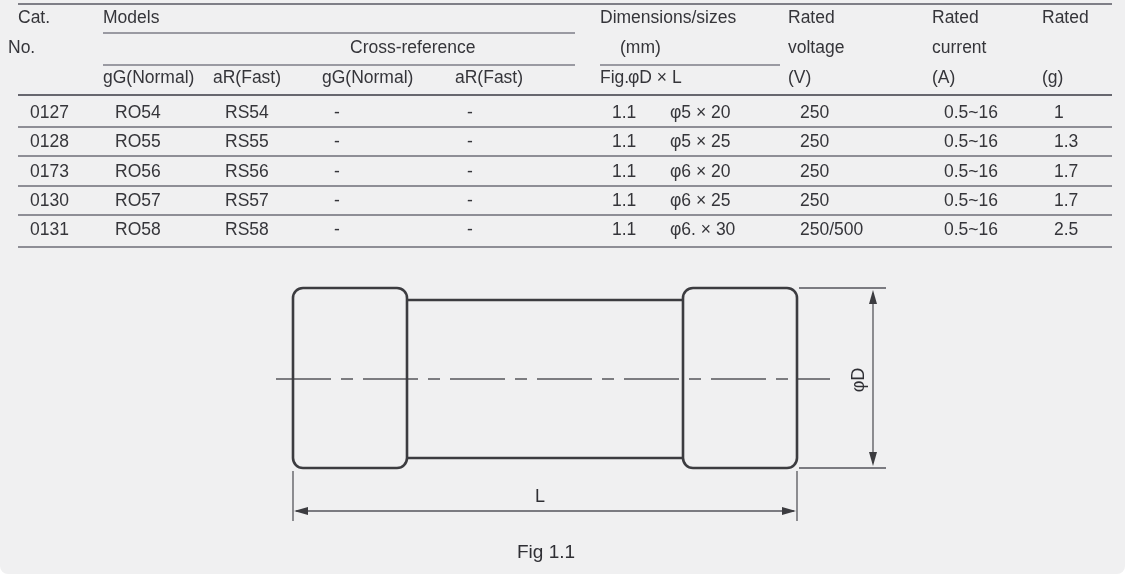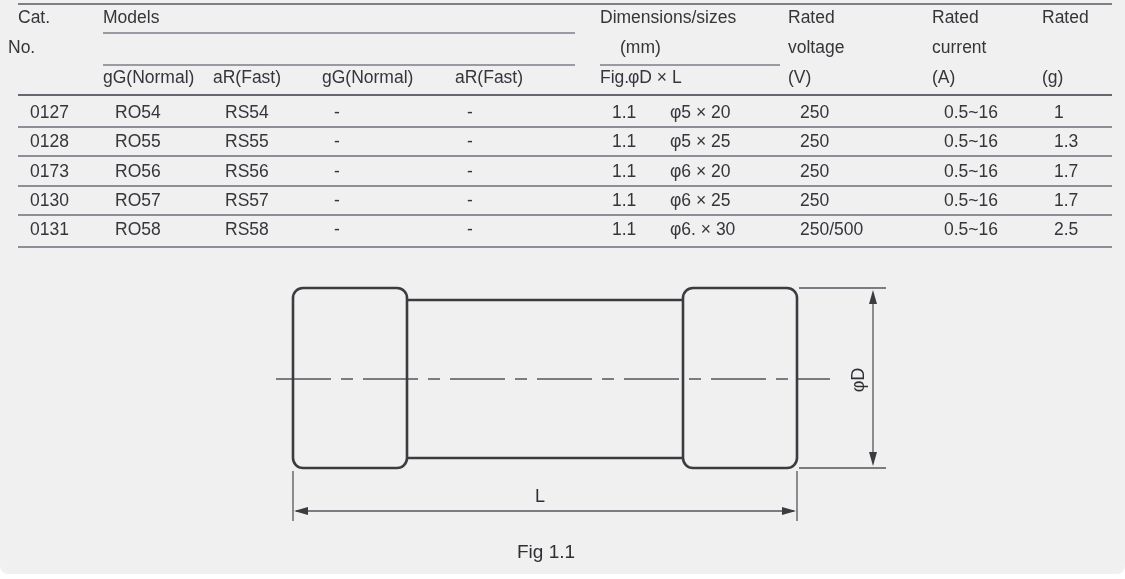--- a/index.html
+++ b/index.html
@@ -30,20 +30,21 @@
   <div class="hline" style="left:18px;top:94px;width:1094px;height:2px;background:#67676f"></div>
   <div class="hline" style="left:18px;top:126px;width:1094px"></div>
   <div class="hline" style="left:18px;top:155px;width:1094px"></div>
   <div class="hline" style="left:18px;top:185px;width:1094px"></div>
   <div class="hline" style="left:18px;top:214px;width:1094px"></div>
   <div class="hline" style="left:18px;top:246px;width:1094px"></div>
 
   <span class="txt" style="left:18px;top:6px">Cat.</span>
   <span class="txt" style="left:8px;top:36px">No.</span>
   <span class="txt" style="left:103px;top:6px">Models</span>
+  <span class="txt" style="left:350px;top:36px">Cross-reference</span>
   <span class="txt" style="left:600px;top:6px">Dimensions/sizes</span>
   <span class="txt" style="left:620px;top:36px">(mm)</span>
   <span class="txt" style="left:788px;top:6px">Rated</span>
   <span class="txt" style="left:788px;top:36px">voltage</span>
   <span class="txt" style="left:788px;top:66px">(V)</span>
   <span class="txt" style="left:932px;top:6px">Rated</span>
   <span class="txt" style="left:932px;top:36px">current</span>
   <span class="txt" style="left:932px;top:66px">(A)</span>
   <span class="txt" style="left:1042px;top:6px">Rated</span>
   <span class="txt" style="left:1042px;top:66px">(g)</span>

